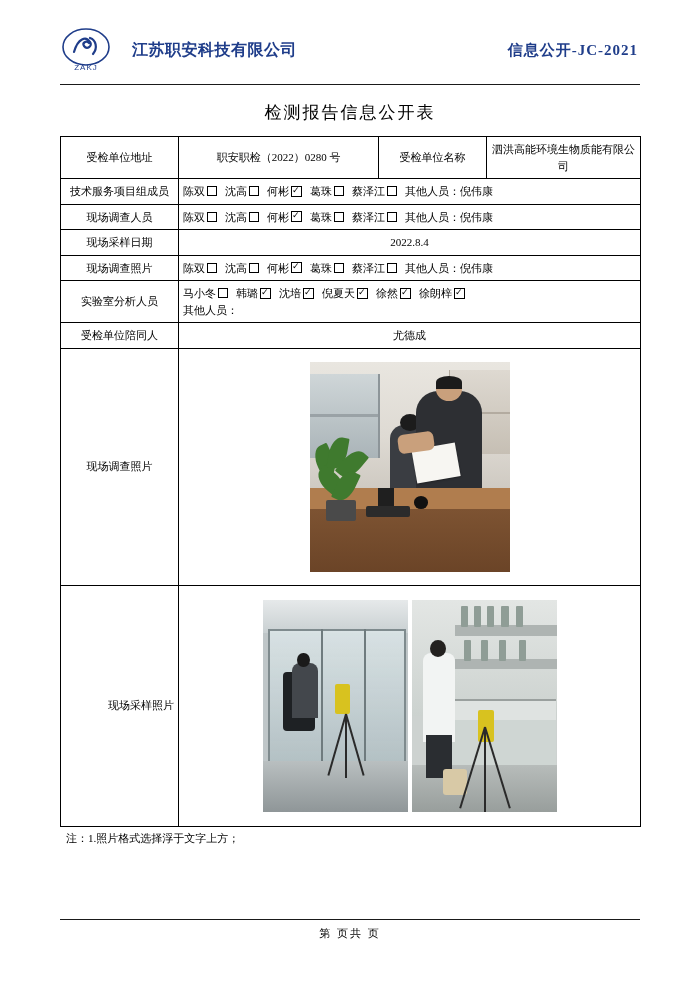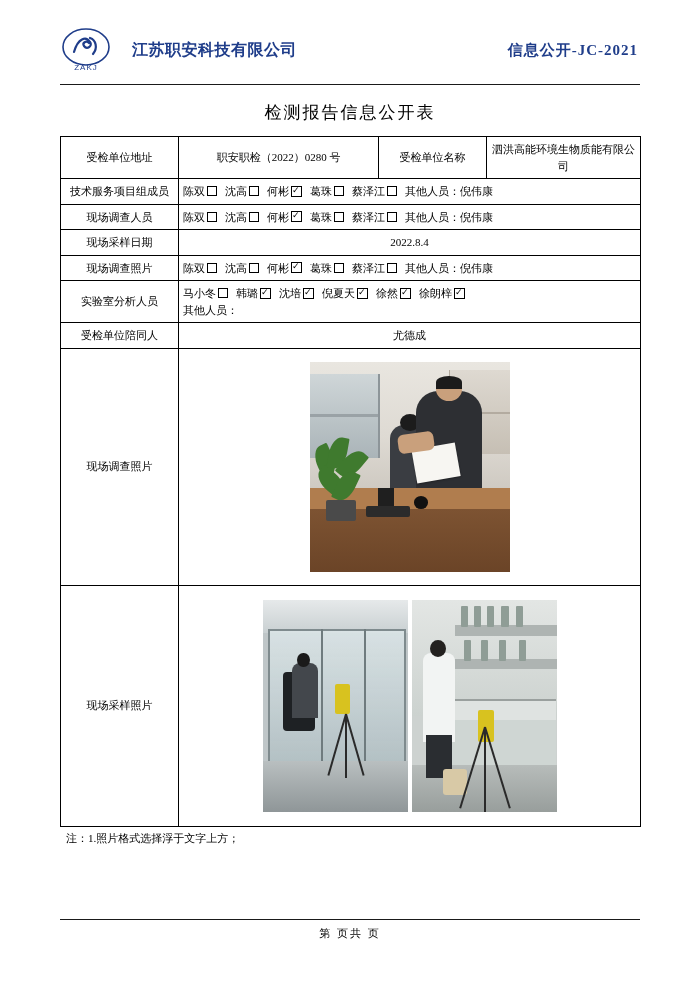--- a/index.html
+++ b/index.html
@@ -131,21 +131,21 @@
     font-size: 9px;
   }
   .two-line { line-height: 1.55; }
 
   
   .photo-cell {
     padding: 6px 4px;
     text-align: center;
   }
   .photo-row-1 { height: 228px; }
-  .photo-row-2 { height: 232px; }
+  .photo-row-2 { height: 232px; text-align: right; }
 
   .photo-wrap-1 {
     display: flex;
     justify-content: center;
     align-items: center;
   }
   .photo-wrap-2 {
     display: flex;
     justify-content: center;
     align-items: flex-start;

